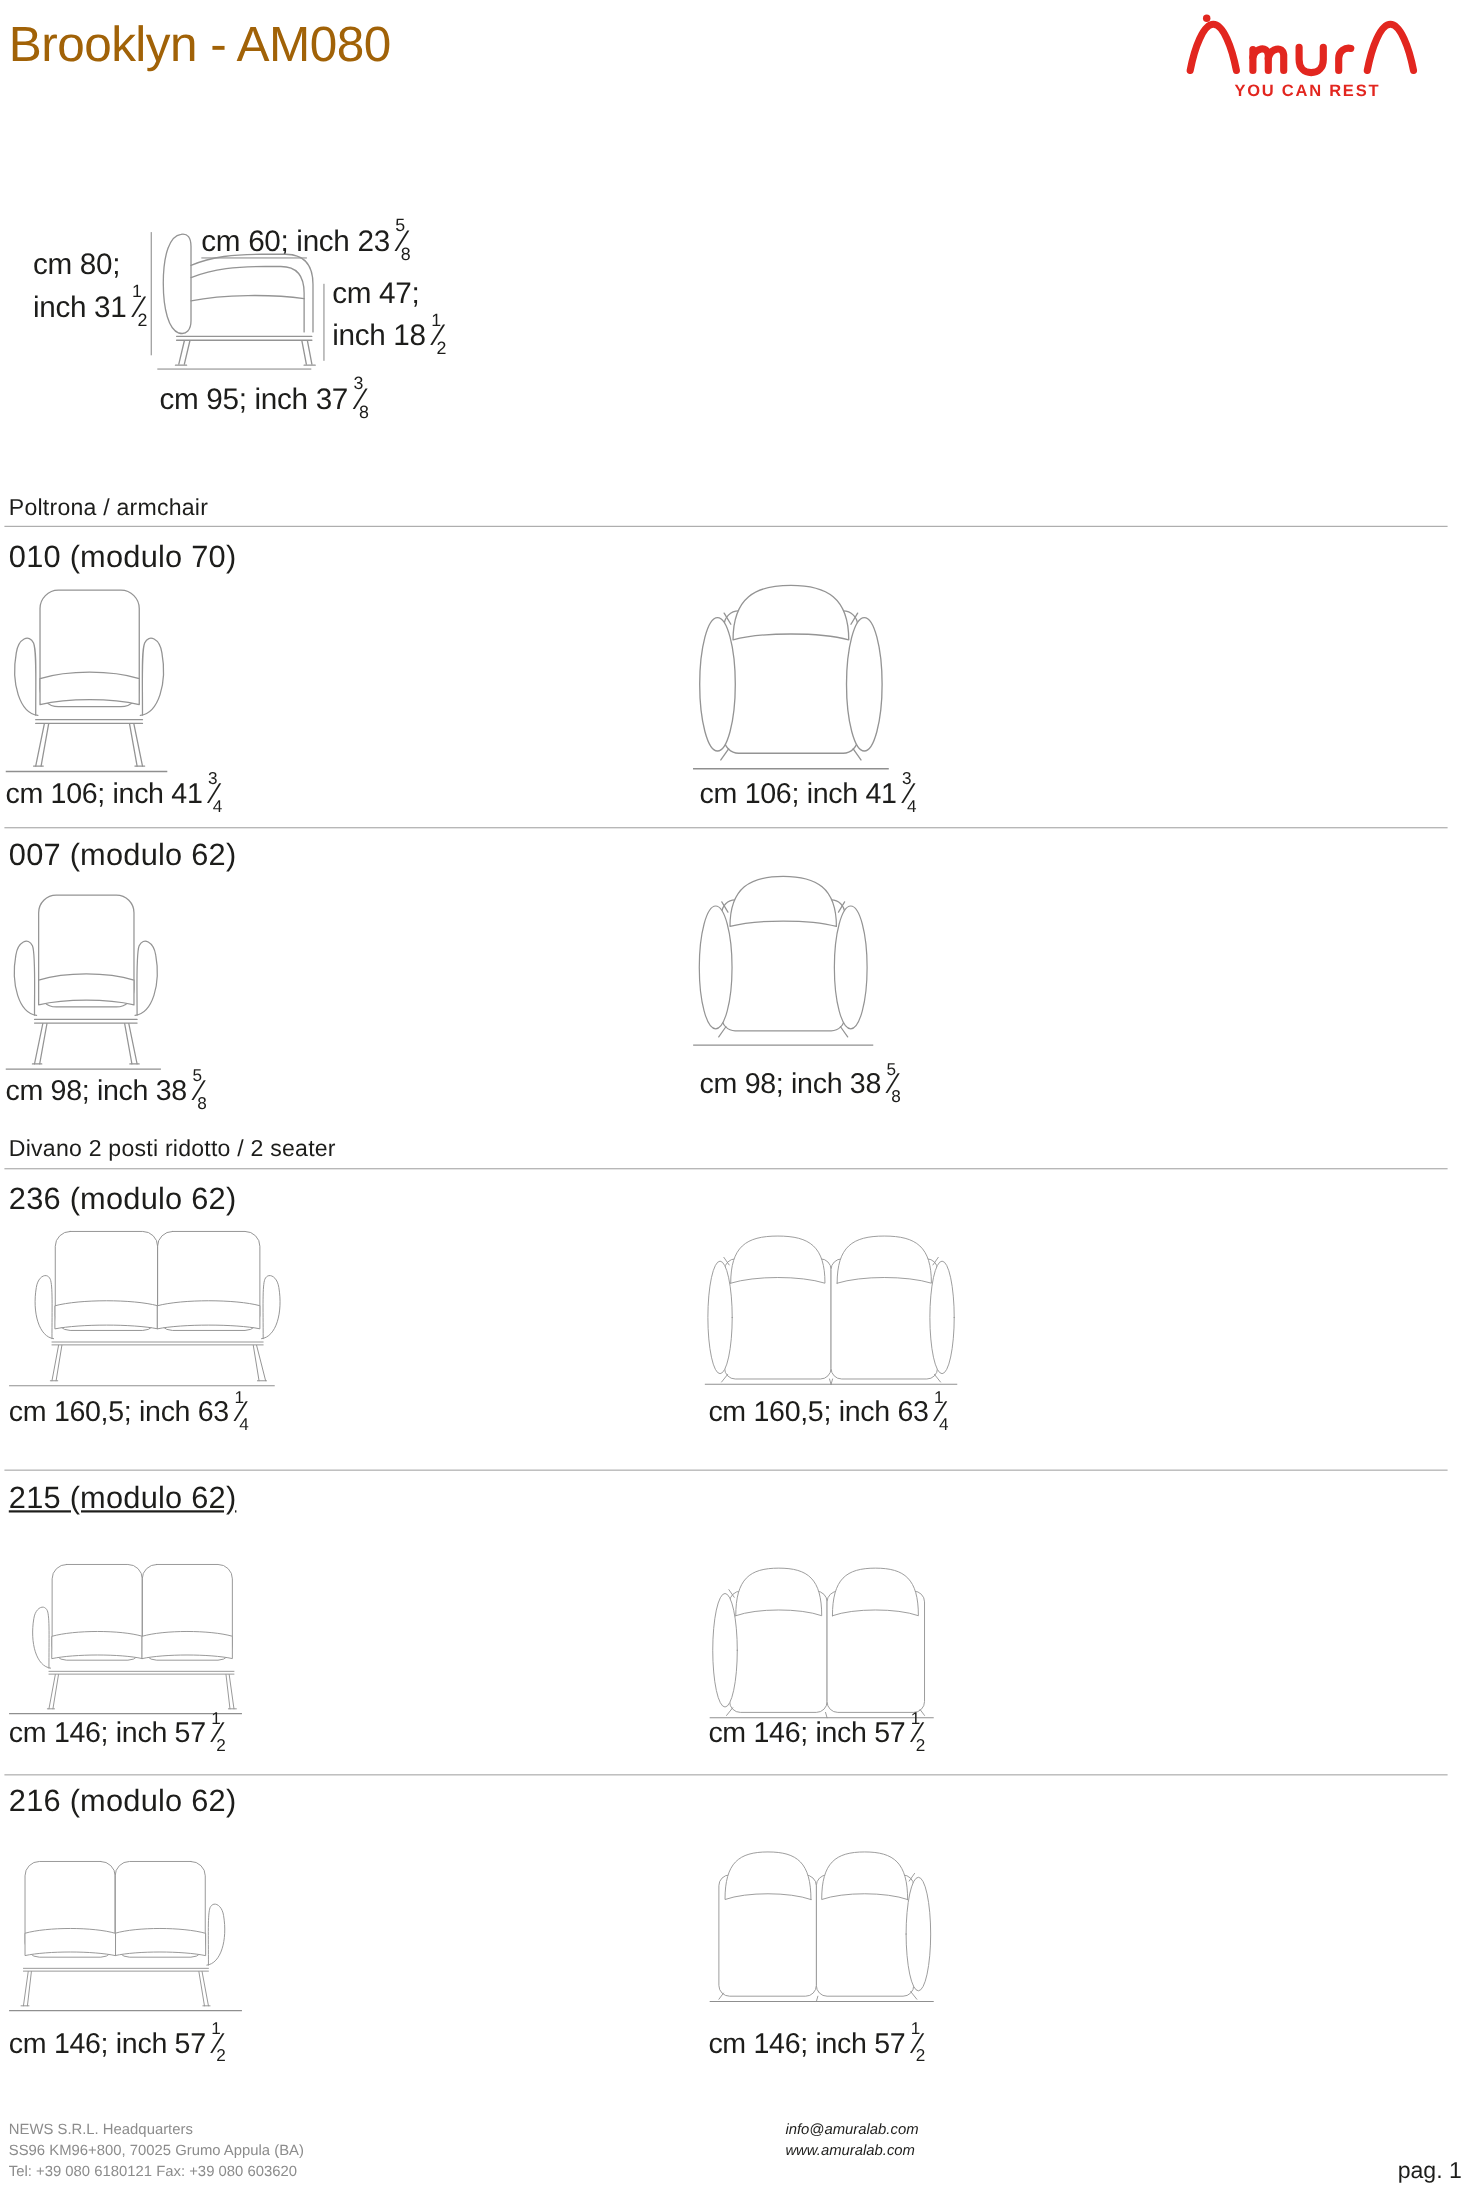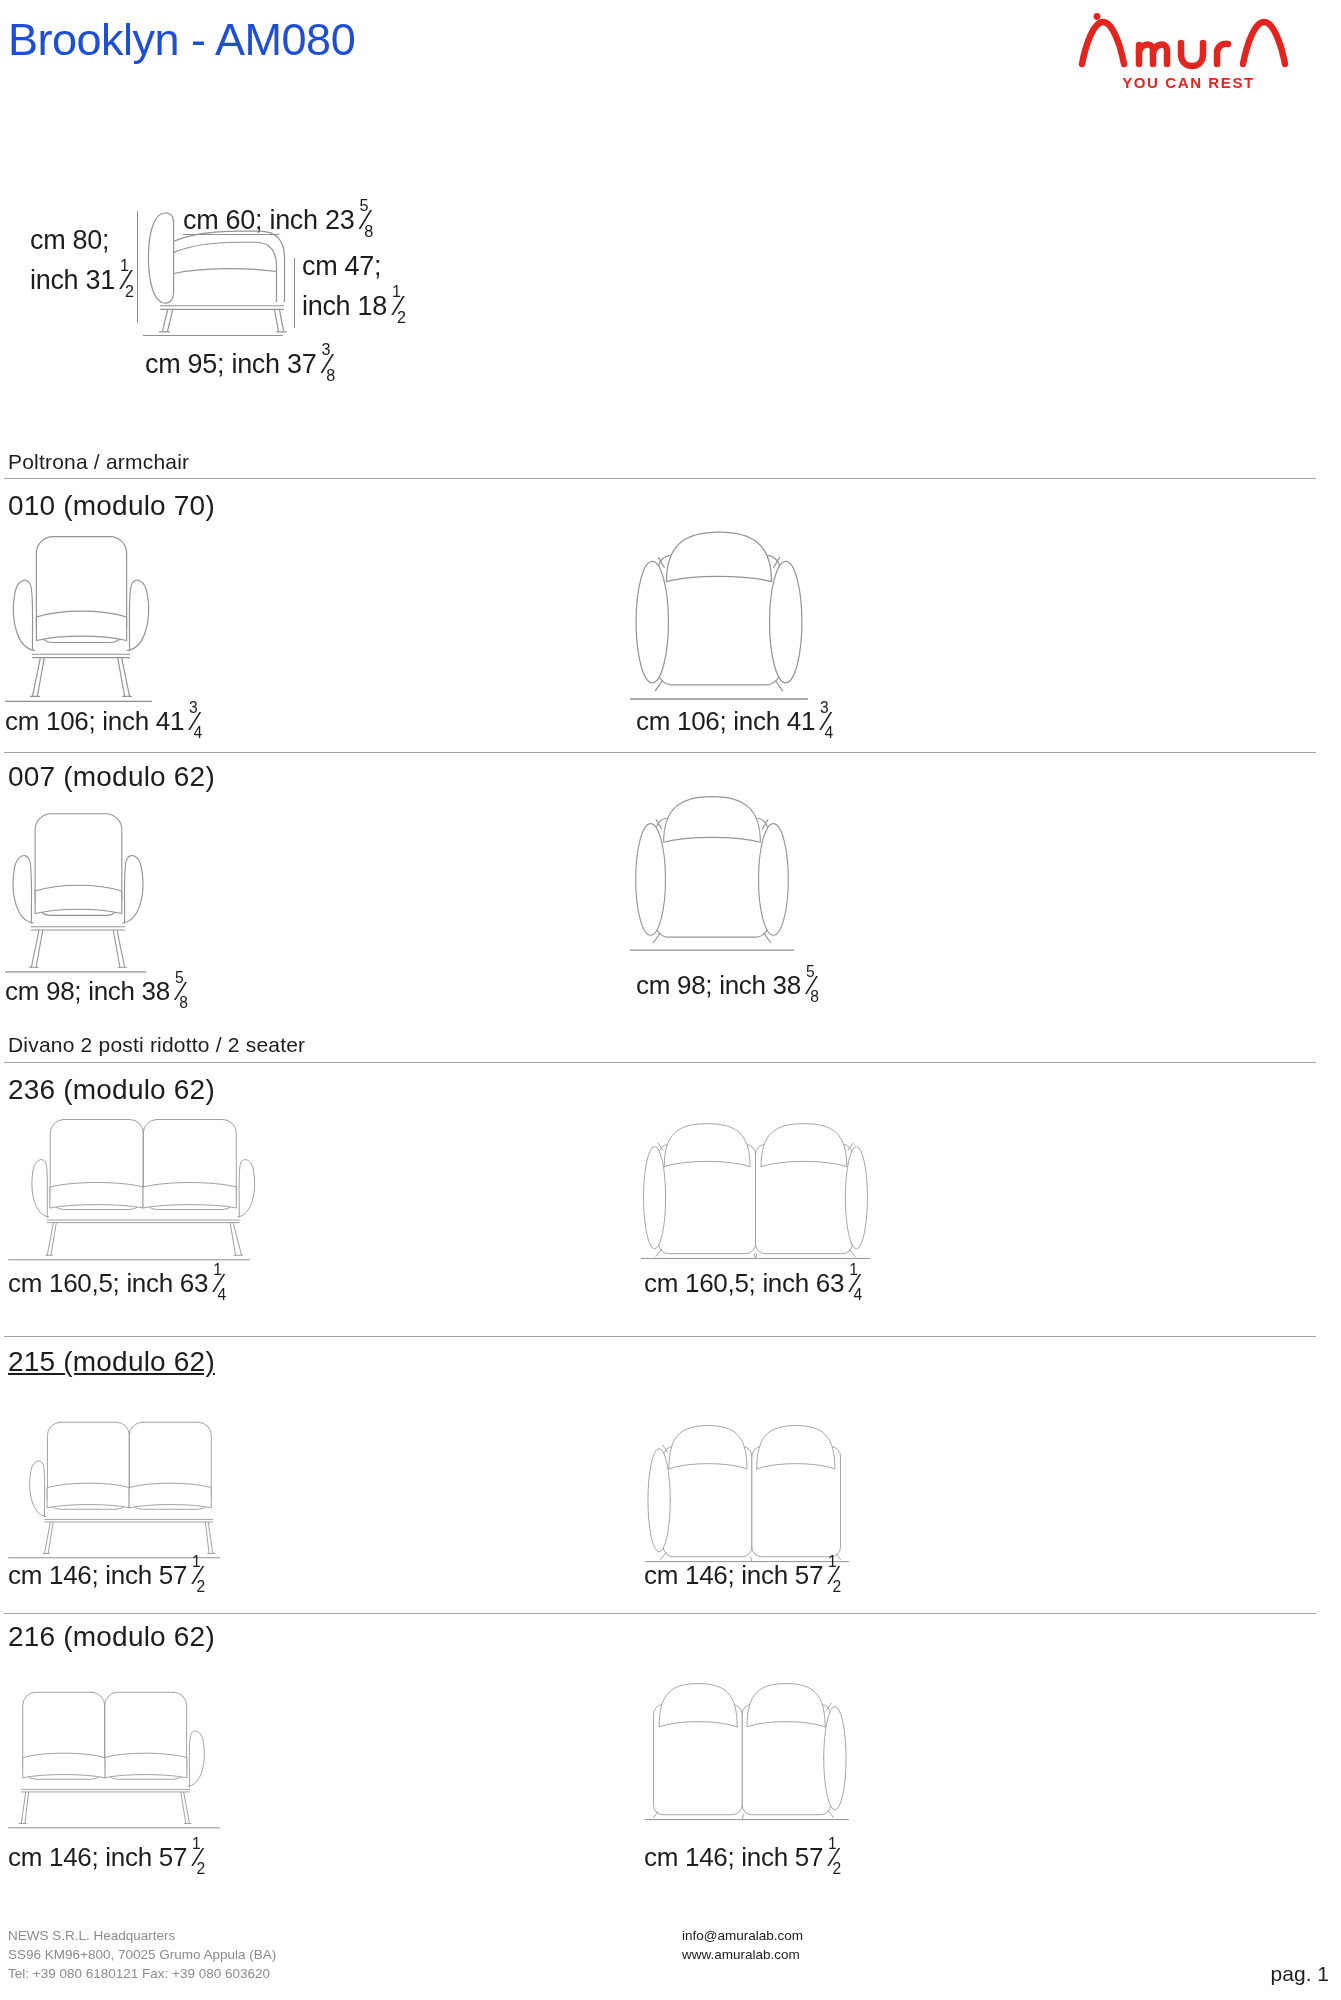--- a/index.html
+++ b/index.html
@@ -1,19 +1,19 @@
 <!DOCTYPE html>
 <html><head>
 <meta charset="utf-8">
 <style>
   html,body{margin:0;padding:0;background:#fff;}
   .page{position:relative;width:1341px;height:2000px;background:#ffffff;overflow:hidden;
         font-family:"Liberation Sans",sans-serif;color:#1d1d1b;}
   .abs{position:absolute;}
-  .page-title{left:8px;top:14px;font-size:45px;letter-spacing:-0.5px;color:#1d4ed8;}
+  .page-title{left:8px;top:14px;font-size:45px;letter-spacing:-0.5px;color:#a16207;}
   .logo-wrap{left:1070px;top:12px;width:237px;text-align:center;}
   .tagline{margin-top:4px;font-size:15px;font-weight:bold;letter-spacing:1.6px;color:#e2261f;}
   .hr{left:4px;width:1312px;height:1px;background:#a6a6a6;}
   .section-title{font-size:21px;letter-spacing:0.2px;}
   .module-code{font-size:28px;letter-spacing:0.2px;}
   .dim-label{font-size:26px;letter-spacing:-0.3px;white-space:nowrap;}
   .diagram-label{font-size:27px;letter-spacing:-0.3px;white-space:nowrap;line-height:33px;}
   .frac{display:inline-block;margin-left:5px;white-space:nowrap;}
   .frac sup{font-size:0.60em;position:relative;top:-0.50em;margin-right:-2px;}
   .frac .fs{font-style:normal;margin:0 -2px;}
@@ -252,19 +252,19 @@
   </div>
   <div class="abs dim-label" style="left:644px;top:1842px;">
     <span>cm 146; inch 57</span><span class="frac"><sup>1</sup><span class="fs">⁄</span><sub>2</sub></span>
   </div>
 
   <div class="abs footer-col muted" style="left:8px;top:1926px;">
     <div>NEWS S.R.L. Headquarters</div>
     <div>SS96 KM96+800, 70025 Grumo Appula (BA)</div>
     <div>Tel: +39 080 6180121  Fax: +39 080 603620</div>
   </div>
-  <div class="abs footer-col" style="left:682px;top:1926px;">
+  <div class="abs footer-col" style="left:714px;top:1926px;font-style:italic;">
     <div>info@amuralab.com</div>
     <div>www.amuralab.com</div>
   </div>
   <div class="abs page-num" style="right:12px;top:1962px;padding-left:12px;">pag. 1</div>
 
 </div>
 
 </body></html>

